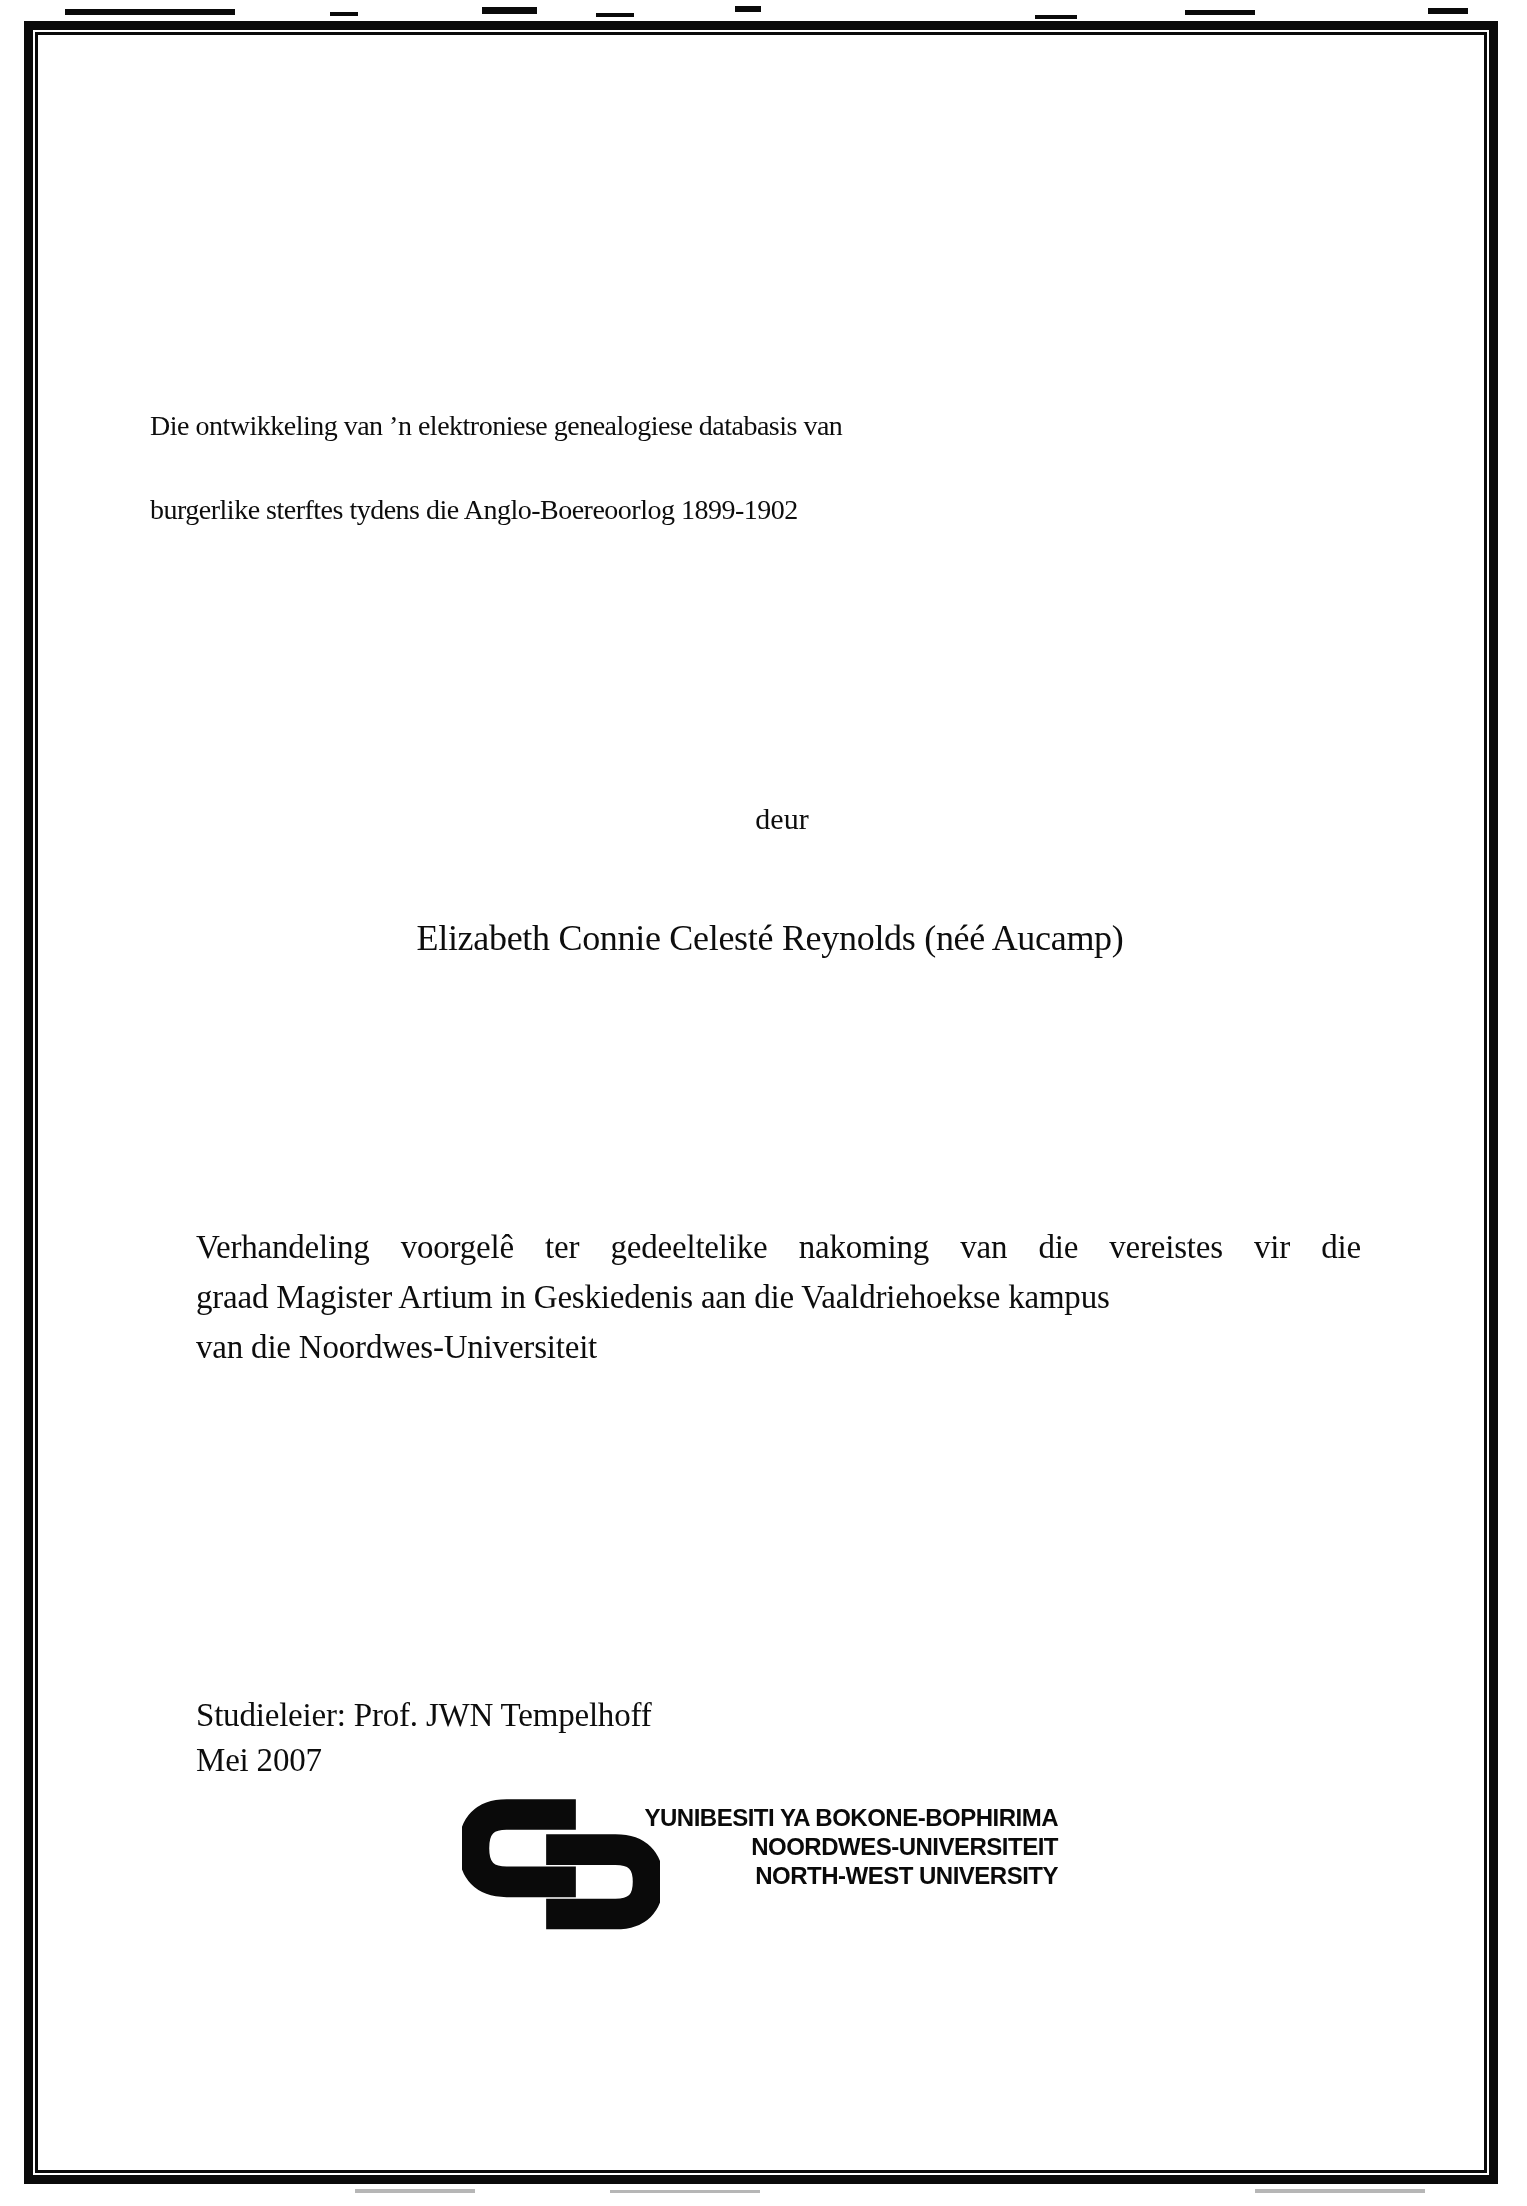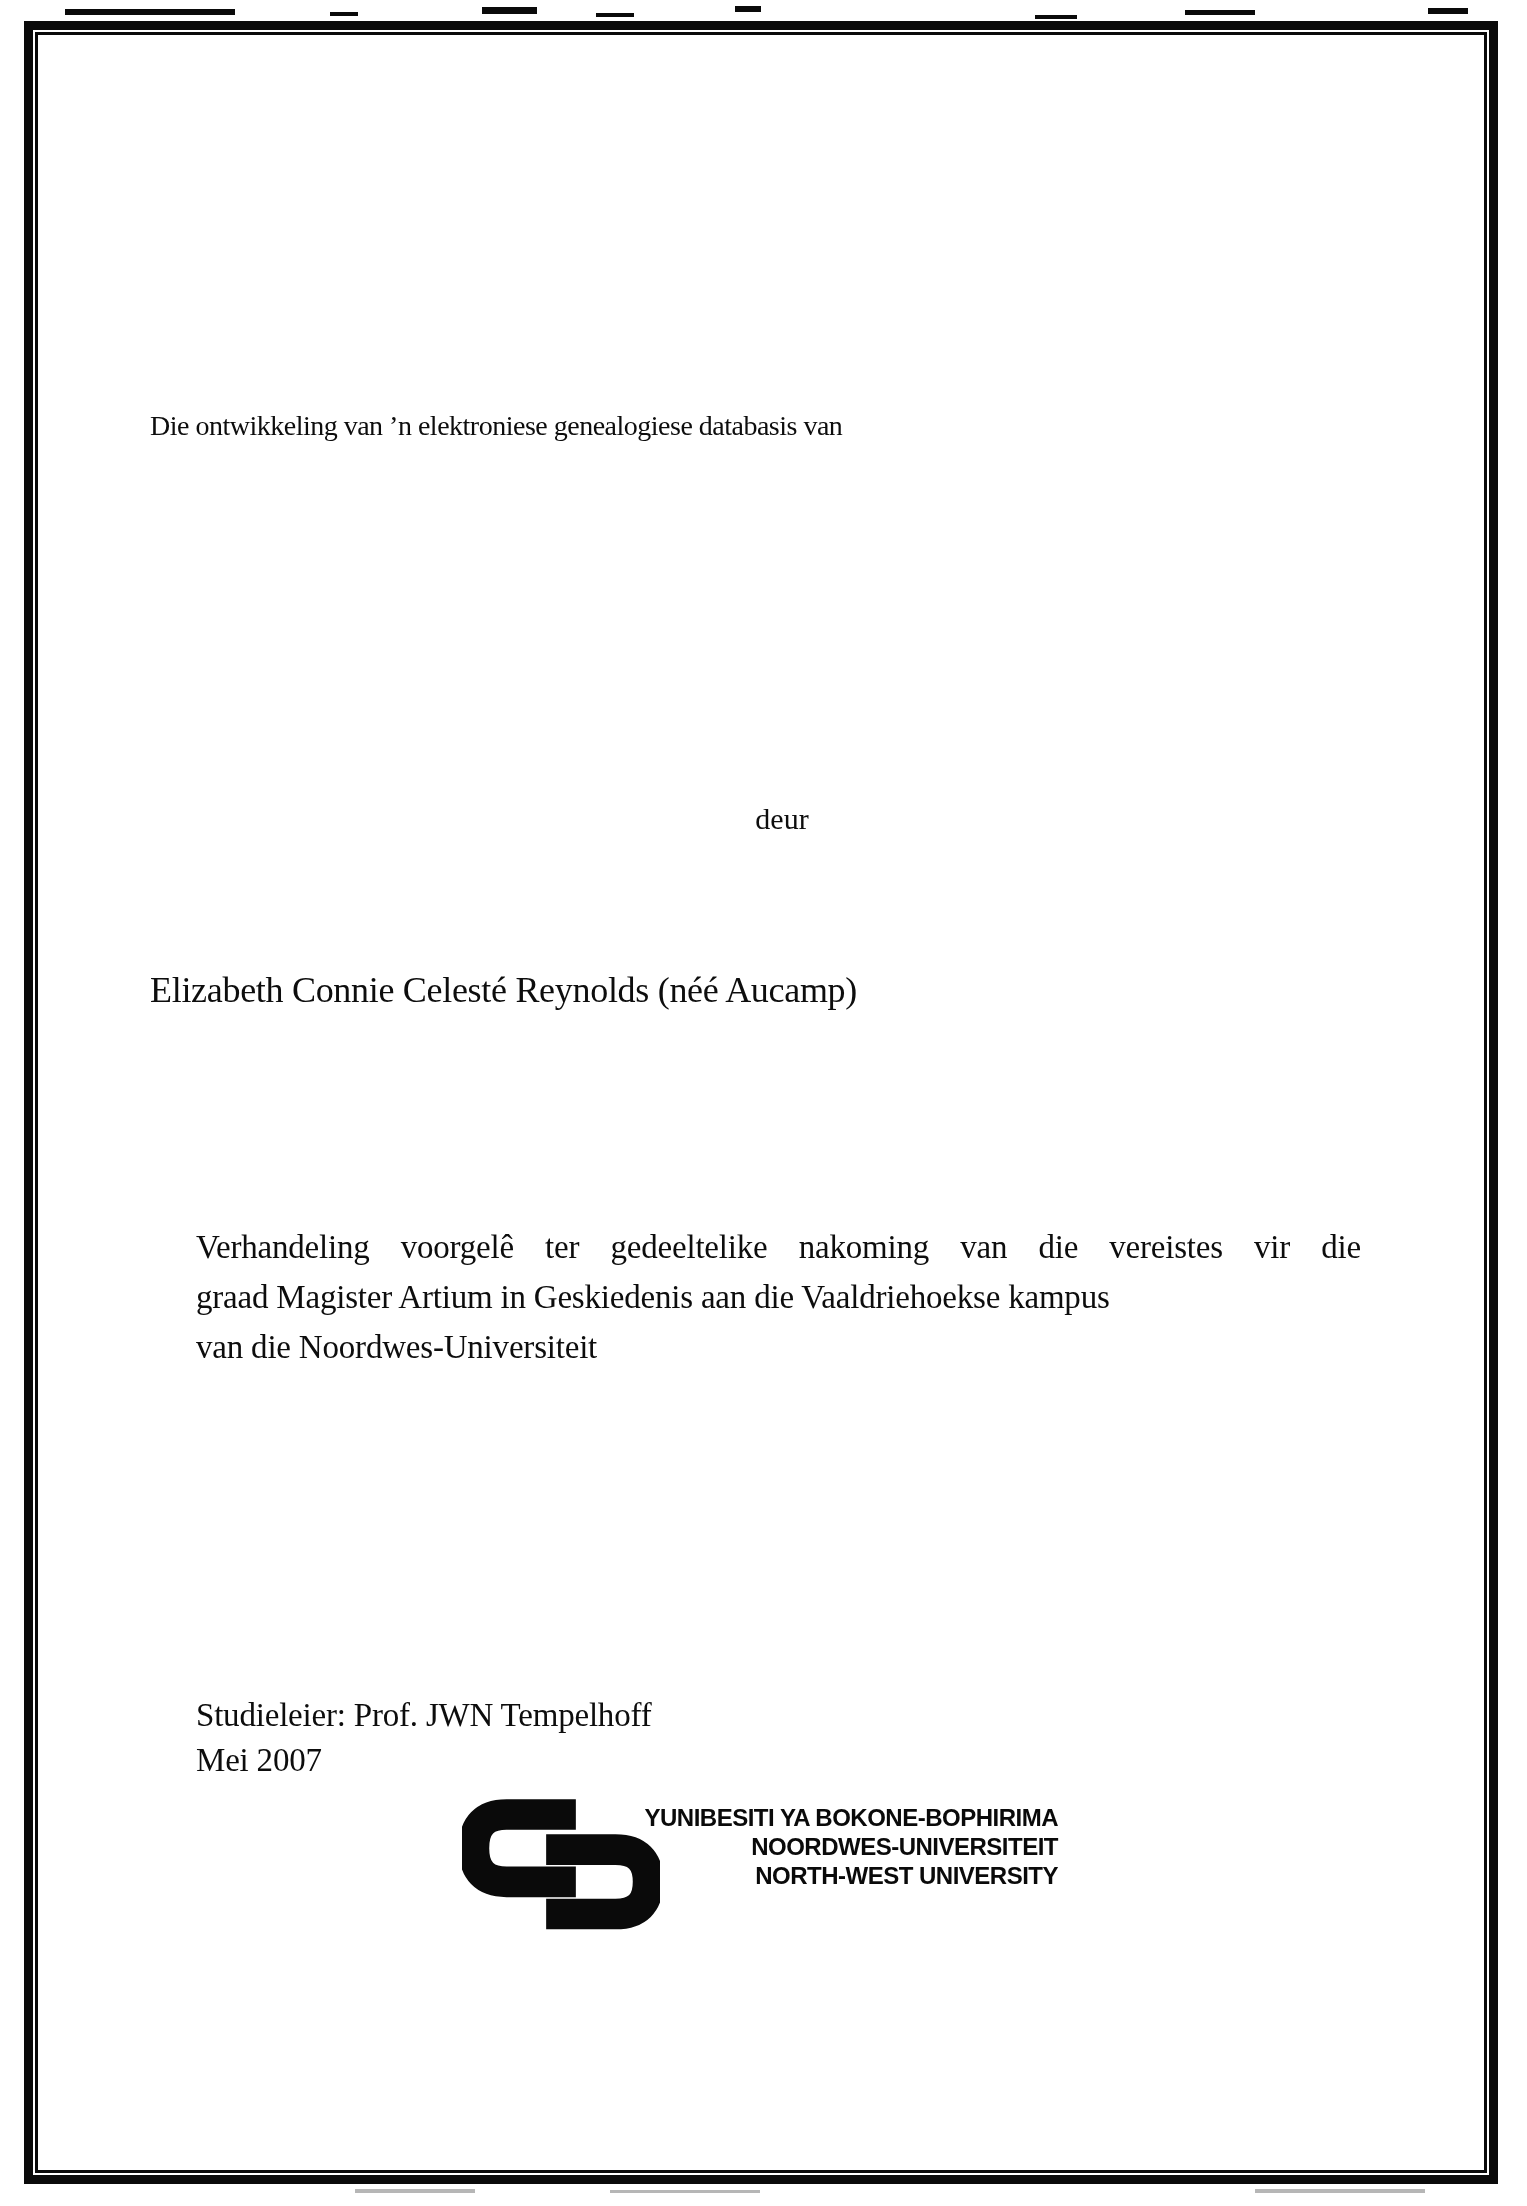--- a/index.html
+++ b/index.html
@@ -35,22 +35,22 @@
     letter-spacing: -0.5px;
   }
 
   .byline {
     position: absolute; left: 162px; width: 1240px; top: 800px;
     text-align: center;
     font-size: 30px; line-height: 38px;
   }
 
   .author {
-    position: absolute; left: 150px; width: 1240px; top: 967px;
-    text-align: left;
+    position: absolute; left: 150px; width: 1240px; top: 915px;
+    text-align: center;
     font-size: 36px; line-height: 46px;
     letter-spacing: -0.3px;
   }
 
   .statement {
     position: absolute; left: 196px; width: 1165px; top: 1222px;
     font-size: 33px; line-height: 50px;
     letter-spacing: -0.2px;
   }
   .statement .justify { text-align: justify; text-align-last: justify; }
@@ -91,20 +91,21 @@
 <div class="speck gray" style="left:355px;top:2189px;width:120px;height:4px;"></div>
 <div class="speck gray" style="left:610px;top:2190px;width:150px;height:3px;"></div>
 <div class="speck gray" style="left:1255px;top:2189px;width:170px;height:4px;"></div>
 
 <div class="outer-frame">
   <div class="inner-frame"></div>
 </div>
 
 <div class="title-block">
   <div>Die ontwikkeling van ’n elektroniese genealogiese databasis van</div>
+  <div>burgerlike sterftes tydens die Anglo-Boereoorlog 1899-1902</div>
 </div>
 
 <div class="byline">deur</div>
 
 <div class="author">Elizabeth Connie Celesté Reynolds (néé Aucamp)</div>
 
 <div class="statement">
   <div class="justify">Verhandeling voorgelê ter gedeeltelike nakoming van die vereistes vir die</div>
   <div><span>graad </span><span class="ital">Magister Artium</span><span> in Geskiedenis aan die Vaaldriehoekse kampus</span></div>
   <div>van die Noordwes-Universiteit</div>

